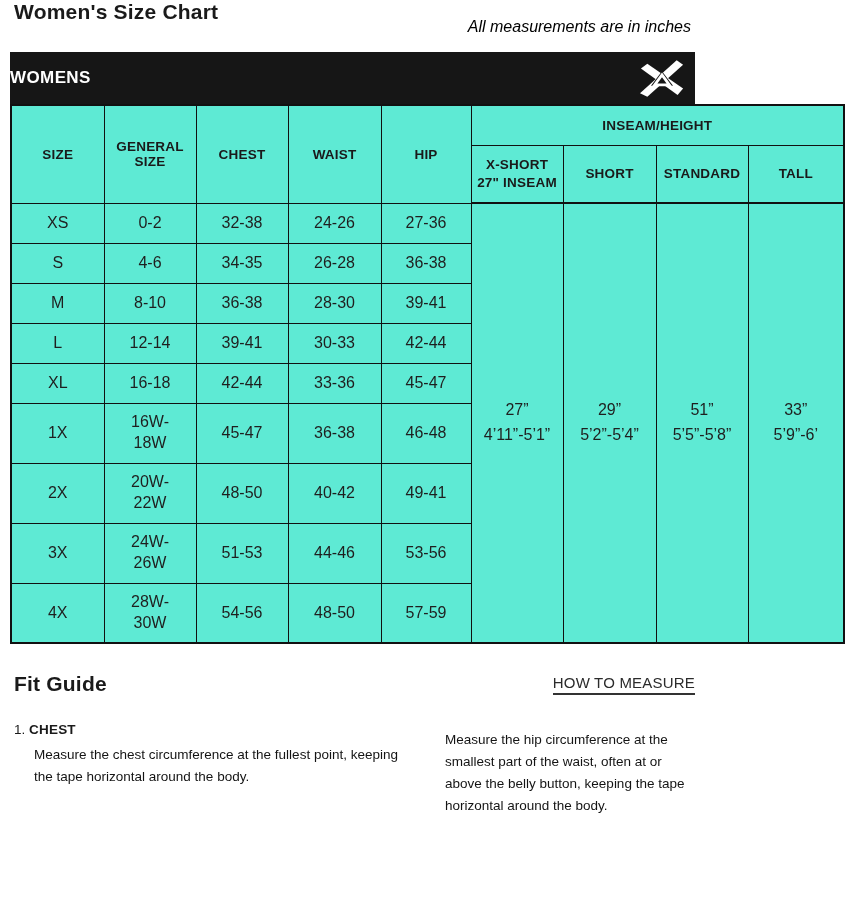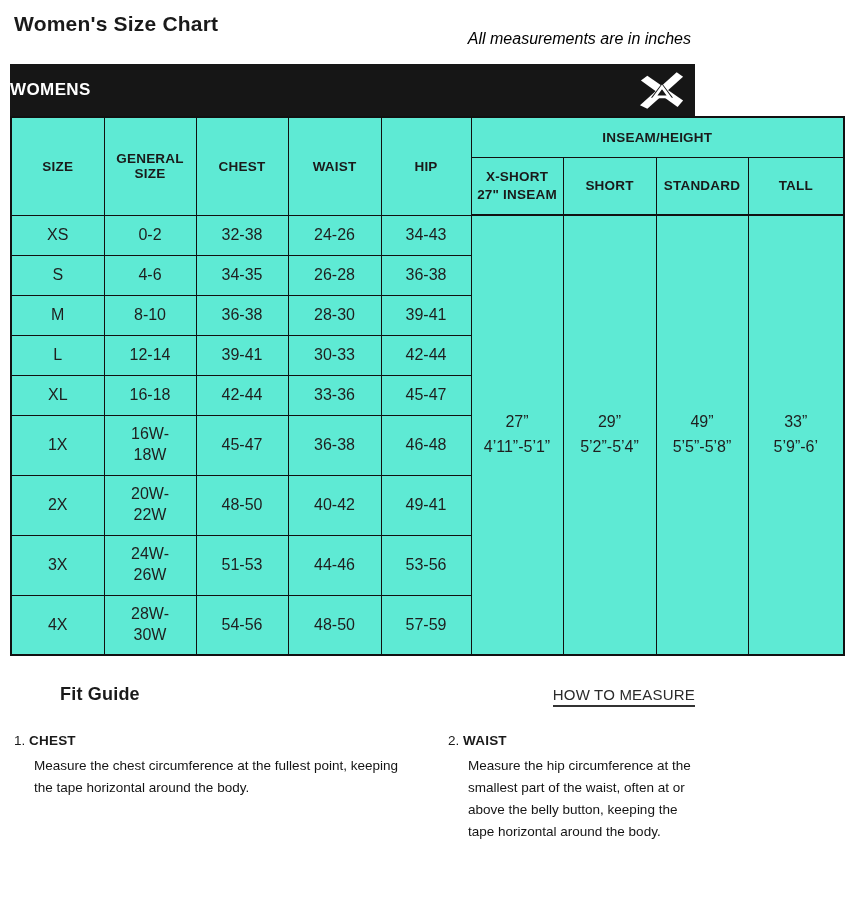--- a/index.html
+++ b/index.html
@@ -3,21 +3,21 @@
 <meta charset="utf-8">
 <style>
   * { margin: 0; padding: 0; box-sizing: border-box; }
   html, body { background: #ffffff; }
   body {
     width: 853px; height: 904px;
     font-family: "Liberation Sans", "DejaVu Sans", sans-serif;
     color: #1a1a1a;
     overflow: hidden;
   }
-  .page { width: 705px; height: 904px; padding-top: 12px; }
+  .page { width: 705px; height: 904px; padding-top: 0; }
 
   
   .top-row {
     display: flex; justify-content: space-between; align-items: flex-start;
     margin: 0 14px 16px 14px;
   }
   .page-title { font-size: 21px; font-weight: bold; letter-spacing: .2px; }
   .measure-note { font-size: 16px; font-style: italic; margin-top: 18px; color: #000000; }
 
   
@@ -51,29 +51,29 @@
   .pre { white-space: pre-line; line-height: 1.3; }
   td.inseam-cell { font-size: 15px; line-height: 1.55; }
   td.inseam-cell .ins-top { display: block; }
   td.inseam-cell .ins-bot { display: block; }
 
   
   .fit-head {
     display: flex; justify-content: space-between; align-items: flex-start;
     margin: 28px 10px 0 14px;
   }
-  .fit-title { font-size: 18px; font-weight: bold; letter-spacing: .2px; margin-left: 46px; }
+  .fit-title { font-size: 21px; font-weight: bold; letter-spacing: .2px; }
   .how-link {
     font-size: 15px; color: #2b2b2b; text-decoration: none;
     border-bottom: 2px solid #333; padding-bottom: 2px; letter-spacing: .2px;
     margin-top: 2px;
   }
   .fit-grid {
     display: grid; grid-template-columns: 411px auto;
-    row-gap: 26px; margin: 26px 10px 0 14px; gap: 23px;
+    row-gap: 26px; margin: 26px 10px 0 14px;
   }
   .fit-item-head { font-size: 13.5px; }
   .fit-num { font-weight: normal; }
   .fit-label { font-weight: bold; letter-spacing: .2px; }
   .fit-text {
     margin: 7px 0 0 20px; max-width: 375px;
     font-size: 13.5px; line-height: 1.62; color: #141414;
   }
 </style>
 </head>
@@ -128,31 +128,31 @@
         <th>STANDARD</th>
         <th>TALL</th>
       </tr>
     </thead>
     <tbody>
       <tr class="body-sm">
         <td>XS</td>
         <td>0-2</td>
         <td>32-38</td>
         <td>24-26</td>
-        <td>34-43</td>
+        <td>27-36</td>
         <td rowspan="9" class="inseam-cell">
           <span class="ins-top">27”</span>
           <span class="ins-bot">4’11”-5’1”</span>
         </td>
         <td rowspan="9" class="inseam-cell">
           <span class="ins-top">29”</span>
           <span class="ins-bot">5’2”-5’4”</span>
         </td>
         <td rowspan="9" class="inseam-cell">
-          <span class="ins-top">49”</span>
+          <span class="ins-top">51”</span>
           <span class="ins-bot">5’5”-5’8”</span>
         </td>
         <td rowspan="9" class="inseam-cell">
           <span class="ins-top">33”</span>
           <span class="ins-bot">5’9”-6’</span>
         </td>
       </tr>
       <tr class="body-sm">
         <td>S</td>
         <td>4-6</td>
@@ -223,23 +223,19 @@
 
   <div class="fit-grid">
     <div class="fit-item">
       <div class="fit-item-head">
         <span class="fit-num">1.</span>
         <span class="fit-label">CHEST</span>
       </div>
       <p class="fit-text">Measure the chest circumference at the fullest point, keeping the tape horizontal around the body.</p>
     </div>
     <div class="fit-item">
-      <div class="fit-item-head">
-        <span class="fit-num">2.</span>
-        <span class="fit-label">WAIST</span>
-      </div>
       <p class="fit-text">Measure the hip circumference at the smallest part of the waist, often at or above the belly button, keeping the tape horizontal around the body.</p>
     </div>
     <div class="fit-item">
     </div>
   </div>
 
 </div>
 
 </body></html>

